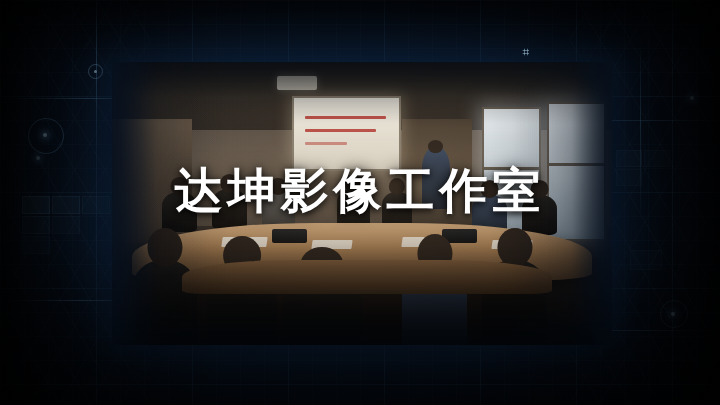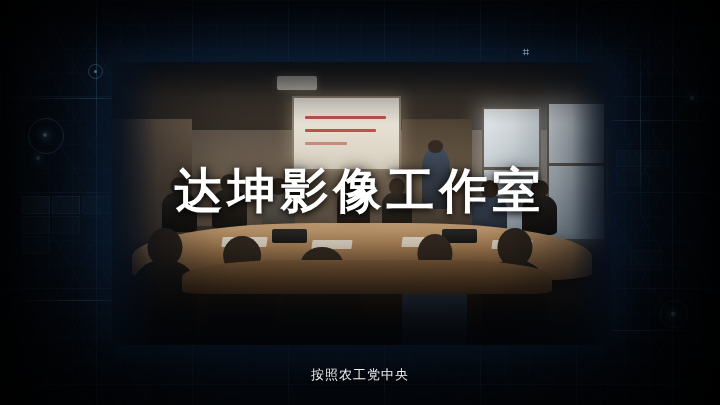--- a/index.html
+++ b/index.html
@@ -423,15 +423,14 @@
     </div>
   </div>
 
   <div class="bg-vignette"></div>
 
   <div class="top-glyph">⌗</div>
 
   <div class="main-title">达坤影像工作室</div>
 
 
-  <div class="subtitle">按照农工党中央</div>
 
 </div>
 
 </body></html>

